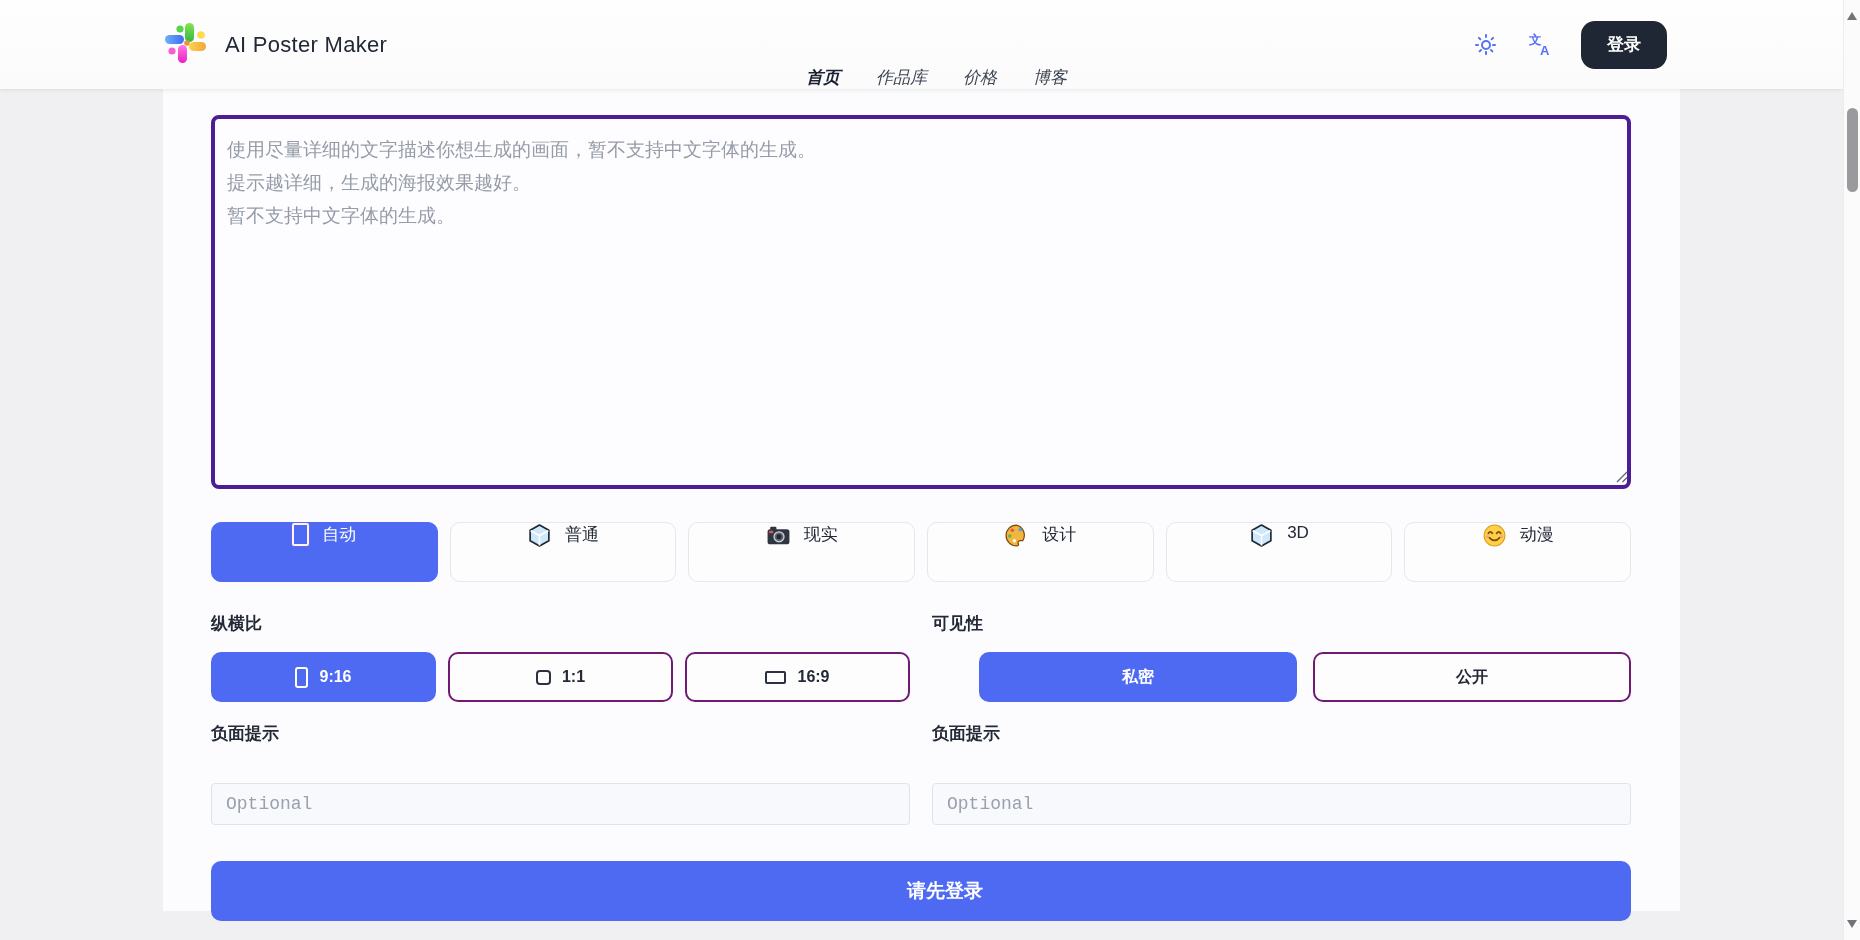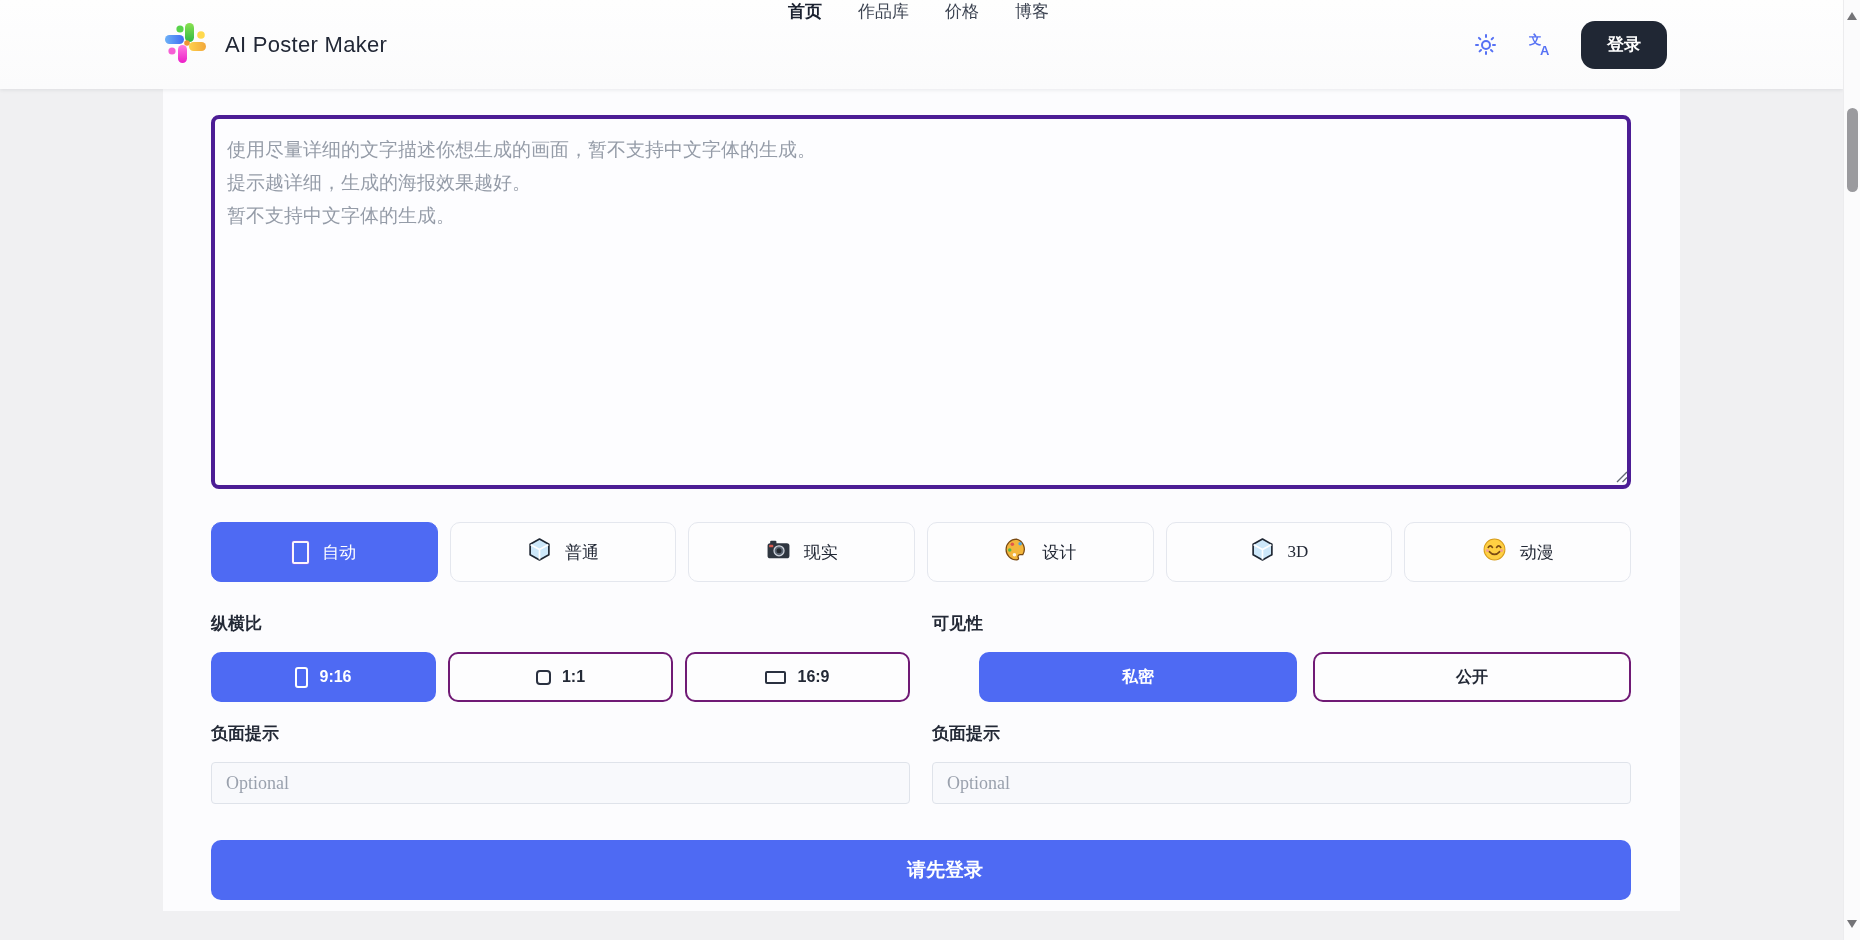--- a/index.html
+++ b/index.html
@@ -14,21 +14,21 @@
 
   
   .header {
     position:absolute; top:0; left:0; width:1843px; height:89px;
     background:linear-gradient(180deg,#fefefe,#fbfbfc);
     box-shadow:0 1px 4px rgba(25,30,45,.09);
     z-index:3;
   }
   .brand { position:absolute; left:163px; top:0; height:89px; display:flex; align-items:center; gap:16px; }
   .brand-name { font-size:22px; font-weight:normal; color:#222836; letter-spacing:.3px; }
-  .nav { position:absolute; left:788px; top:0; height:89px; display:flex; align-items:flex-start; gap:36px; }
+  .nav { position:absolute; left:806px; top:0; height:89px; display:flex; align-items:flex-end; gap:36px;font-style:italic; }
   .nav-item { font-size:17px; color:#3d4452; cursor:pointer; }
   .nav-item.active { font-weight:bold; color:#1b2130; }
   .actions { position:absolute; right:176px; top:0; height:89px; display:flex; align-items:center; gap:28px; }
   .icon-btn { width:26px; height:26px; display:flex; align-items:center; justify-content:center; cursor:pointer; }
   .login-btn {
     height:48px; padding:0 26px; border:none; border-radius:14px;
     background:var(--dark); color:#fff; font-size:17px; font-weight:bold;
     font-family:inherit; display:flex; align-items:center; cursor:pointer;
   }
 
@@ -41,22 +41,22 @@
     width:1420px; height:374px; resize:none; outline:none;
     border:4px solid #4c1d95; border-radius:8px; background:#fdfdff;
     padding:14px 12px; font-family:inherit; font-size:19px; line-height:33px; color:#4b5563;
   }
   .prompt::placeholder { color:#959ca8; }
   .grip { position:absolute; right:3px; bottom:6px; pointer-events:none; }
 
   .styles-row { margin-top:29px; display:grid; grid-template-columns:repeat(6,1fr); gap:12px; }
   .style-btn {
     height:60px; border:1px solid #e4e7ee; border-radius:10px; background:#fdfdfe;
-    display:flex; align-items:center; justify-content:center; gap:13px;
-    font-size:17px; color:#232936; cursor:pointer; font-family:Liberation Serif, serif;
+    display:flex; align-items:flex-start; justify-content:center; gap:13px;
+    font-size:17px; color:#232936; cursor:pointer; font-family:Liberation Sans, sans-serif;
   }
   .style-btn.selected { background:var(--accent); border-color:var(--accent); color:#fff; }
 
   .grid2 { margin-top:30px; display:grid; grid-template-columns:1fr 1fr; gap:22px; }
   .field-label { font-size:17px; color:#232936; margin-bottom:17px;font-weight:bold; }
   .ratio-row { display:grid; grid-template-columns:repeat(3,1fr); gap:12px; }
   .vis-row { display:grid; grid-template-columns:1fr 1fr; gap:16px;margin-left:47px; }
   .opt-btn {
     height:50px; border:2px solid #701a75; border-radius:10px; background:#fdfdfe;
     display:flex; align-items:center; justify-content:center; gap:11px;
@@ -67,21 +67,21 @@
   .ri { display:inline-block; }
   .ri-916 { width:13px; height:21px; border:2px solid #fff; border-radius:3px; }
   .ri-11  { width:15px; height:15px; border:2px solid #2a3140; border-radius:4px; }
   .ri-169 { width:21px; height:13px; border:2px solid #2a3140; border-radius:2px; }
   .auto-frame { width:17px; height:23px; border:2px solid #fdf3fb; border-radius:2px;
                 box-shadow:0 0 0 .5px rgba(240,80,200,.35); }
 
   .text-input {
     width:100%; height:42px; border:1px solid #dfe3ea; border-radius:4px;
     background:#f8f9fc; padding:0 14px; outline:none;
-    font-family:Liberation Serif, serif; font-size:18px; color:#374151;
+    font-family:Liberation Mono, monospace; font-size:18px; color:#374151;margin-top:21px;
   }
   .text-input::placeholder { color:#9aa1ad; }
 
   .submit-btn {
     margin-top:36px; width:1420px; height:60px; border:none; border-radius:10px;
     background:var(--accent); color:#fff; font-size:19px; font-weight:bold;
     font-family:inherit; cursor:pointer;padding-left:48px;
   }
 
   

